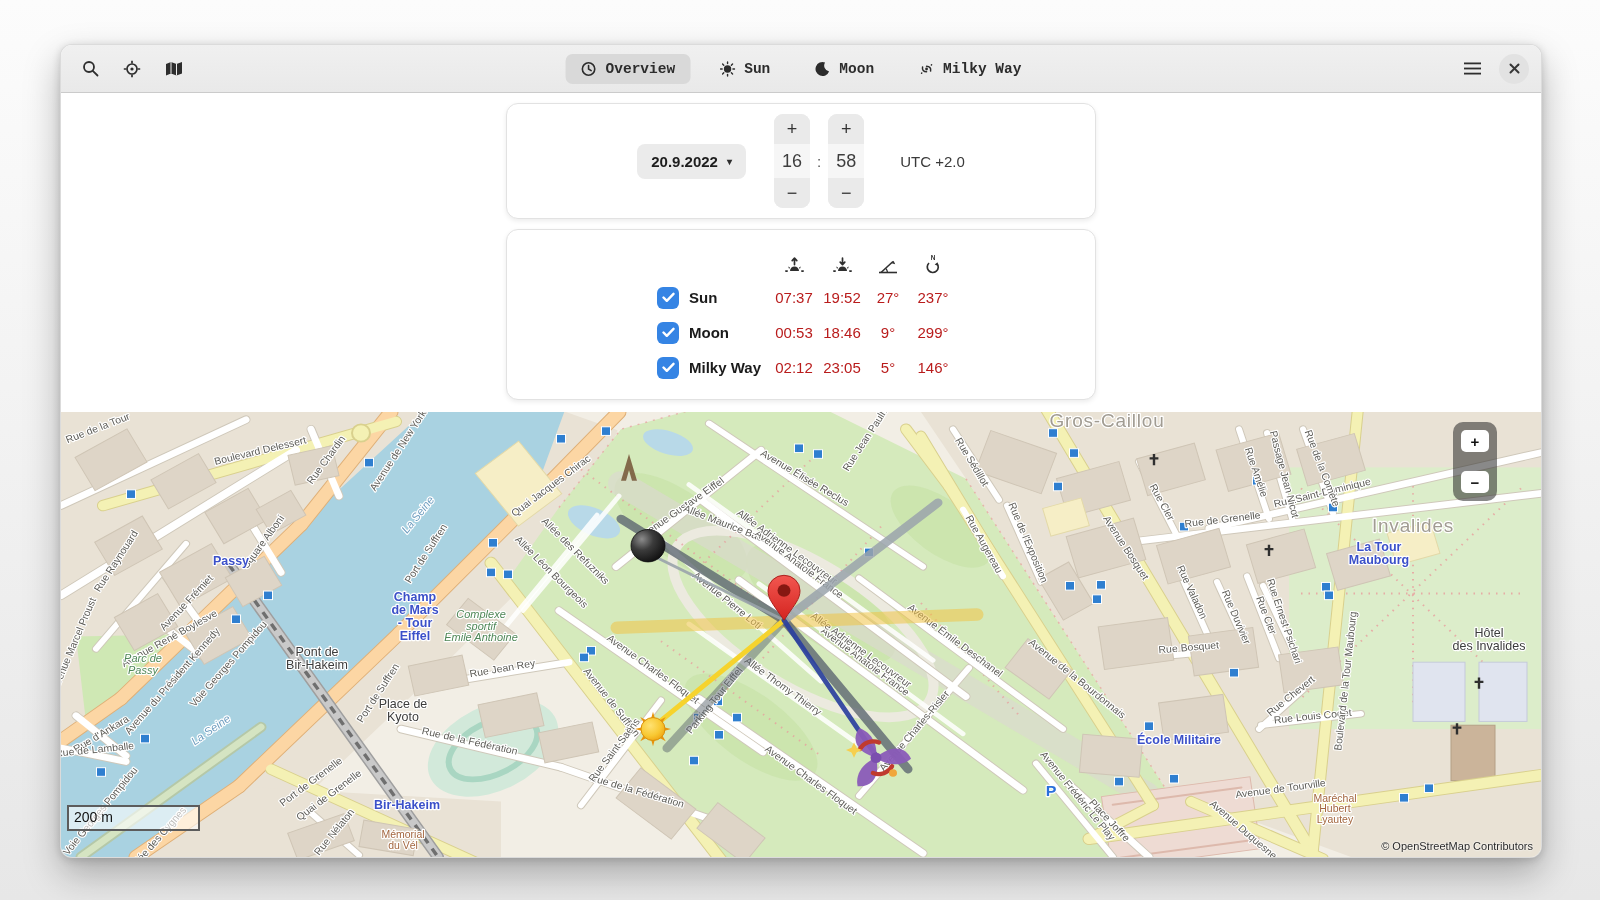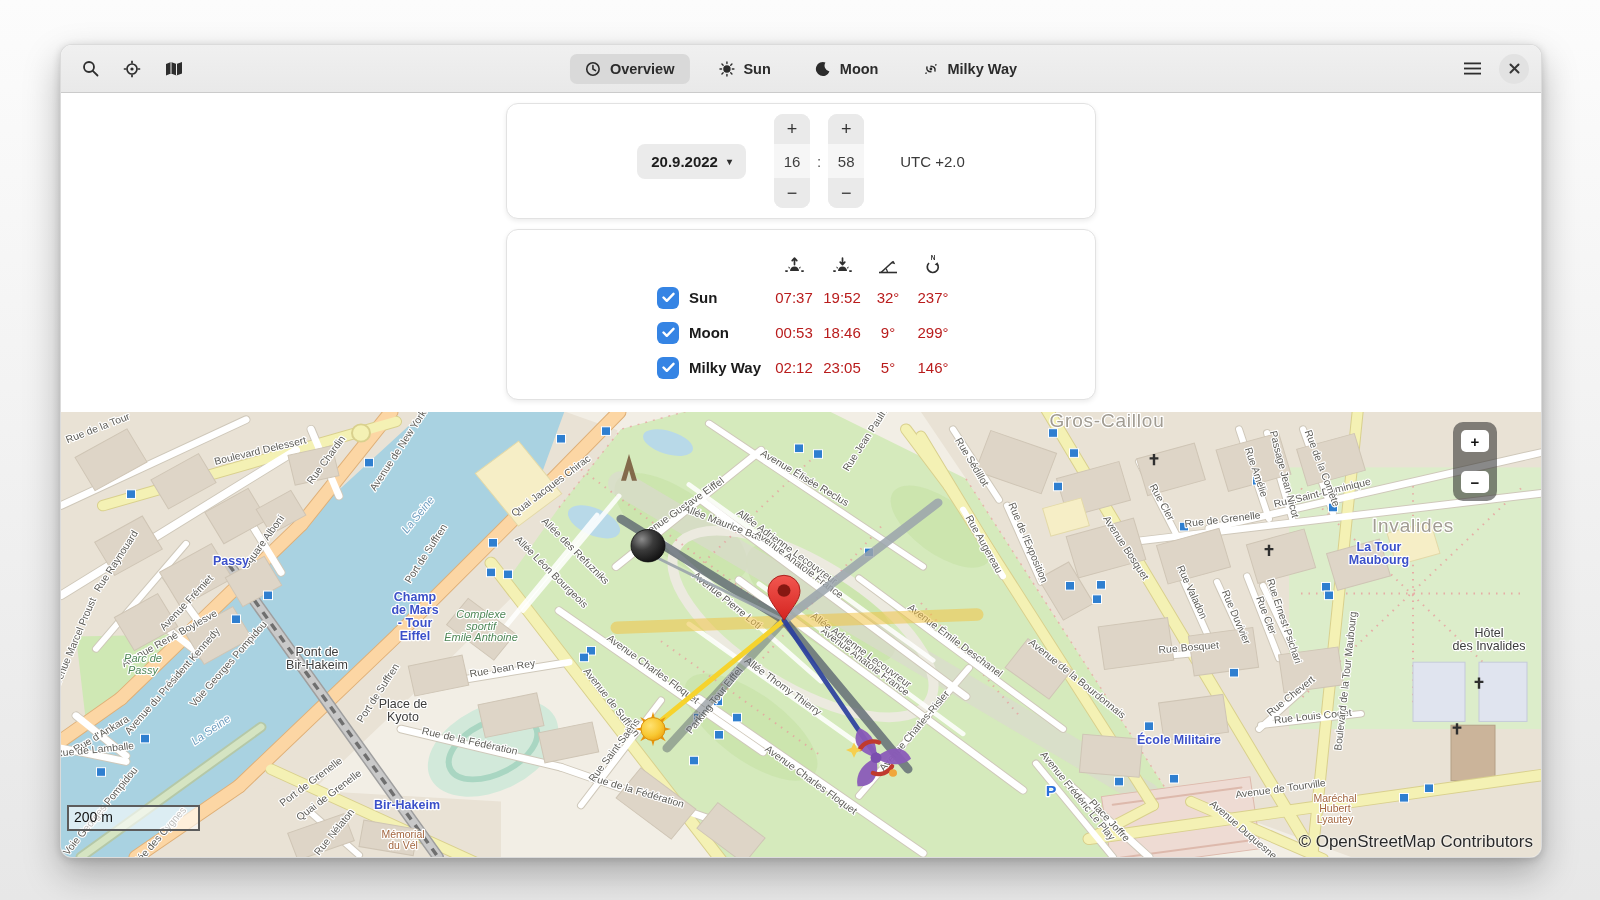--- a/index.html
+++ b/index.html
@@ -10,51 +10,51 @@
     display:flex;flex-direction:column;overflow:hidden;}
   
   .hdr{position:relative;flex:none;height:47px;background:linear-gradient(#f0f0f0,#e9e9e9);border-bottom:1px solid #cbcbcb;
     display:flex;align-items:center;padding:0 12px;}
   .hb-left{display:flex;gap:8px;align-items:center;}
   .hb-right{margin-left:auto;display:flex;gap:10px;align-items:center;}
   .icon-btn{width:34px;height:34px;border:none;background:transparent;border-radius:7px;display:flex;align-items:center;justify-content:center;cursor:pointer;}
   .close-btn{width:30px;height:30px;border:none;border-radius:50%;background:#e2e2e2;display:flex;align-items:center;justify-content:center;cursor:pointer;}
   .switcher{position:absolute;left:50%;top:0;height:100%;transform:translateX(-50%);display:flex;gap:14px;align-items:center;}
   .tab{display:flex;align-items:center;gap:9px;padding:7px 15px;border:none;border-radius:7px;background:transparent;
-    font-family:Liberation Sans, sans-serif;font-size:14.5px;font-weight:700;color:#2c2c2c;cursor:pointer;}
+    font-family:Liberation Mono, monospace;font-size:14.5px;font-weight:700;color:#2c2c2c;cursor:pointer;}
   .tab.active{background:#d9d9d9;}
   .tab svg,.icon-btn svg{display:block;}
   
   .content{flex:none;background:#ffffff;padding-bottom:12px;}
   .card{width:588px;margin:10px auto 0;background:#fff;border:1px solid #e2e2e2;border-radius:12px;box-shadow:0 2px 5px rgba(0,0,0,.08);}
   .dt-card{height:114px;display:flex;align-items:center;justify-content:center;}
   .date-btn{background:#ebebeb;border:none;border-radius:8px;padding:9px 14px;margin-right:28px;
     display:flex;align-items:center;gap:9px;font-family:"Liberation Sans",sans-serif;font-size:15px;font-weight:700;color:#1d1d1d;cursor:pointer;}
   .caret{font-size:10px;color:#2e2e2e;}
   .spin{width:36px;border-radius:9px;overflow:hidden;background:#ebebeb;display:flex;flex-direction:column;}
   .spin button{height:30px;border:none;background:#eaeaea;font-size:18px;color:#333;cursor:pointer;font-family:"Liberation Sans",sans-serif;}
-  .spin .val{height:34px;background:#f6f6f6;display:flex;align-items:center;justify-content:center;font-size:15px;color:#3e3e3e;}
+  .spin .val{height:34px;background:#f6f6f6;display:flex;align-items:center;justify-content:center;font-size:18px;color:#3e3e3e;}
   .colon{margin:0 7px;color:#555;font-size:15px;}
   .utc{margin-left:36px;font-size:15px;color:#3a3a3a;}
   
   .eph-card{padding:12px 0 14px;}
   .eph{display:grid;grid-template-columns:110px 54px 42px 50px 40px;margin-left:150px;}
   .eph .hcell{height:34px;display:flex;align-items:flex-end;justify-content:center;padding-bottom:4px;}
   .eph .ncell{height:35px;display:flex;align-items:center;gap:10px;font-size:15px;font-weight:700;color:#1b1b1b;}
   .eph .vcell{height:35px;display:flex;align-items:center;justify-content:center;font-size:15px;color:#b91c1c;}
   .cb{width:22px;height:22px;flex:none;border-radius:6px;background:#3584e4;display:flex;align-items:center;justify-content:center;cursor:pointer;}
   
   .map{position:relative;flex:1;min-height:0;background:#f2eee5;}
   .map svg{position:absolute;inset:0;width:100%;height:100%;}
   .map-zoom{position:absolute;top:10px;right:44px;width:44px;background:rgba(40,40,40,.55);border-radius:10px;padding:8px 0;display:flex;flex-direction:column;align-items:center;gap:0;}
   .mz-btn{width:28px;height:22px;border:none;border-radius:5px;background:#fff;font-size:15px;font-weight:700;color:#111;cursor:pointer;line-height:1;}
   .mz-div{width:44px;height:1px;background:rgba(255,255,255,.0);margin:9px 0;}
   .scalebar{position:absolute;left:6px;bottom:26px;width:124px;height:22px;background:rgba(255,255,255,.6);
     border:2px solid #5c5c5c;font-size:14px;color:#111;padding-left:5px;line-height:21px;}
-  .attrib{position:absolute;right:8px;bottom:5px;font-size:17px;color:#2a2a2a;text-shadow:0 0 2px #fff,0 0 2px #fff;}
+  .attrib{position:absolute;right:8px;bottom:5px;font-size:11px;color:#2a2a2a;text-shadow:0 0 2px #fff,0 0 2px #fff;}
   
   text.ml{font-family:"Liberation Sans",sans-serif;paint-order:stroke;stroke:#ffffff;stroke-width:2.4px;stroke-linejoin:round;text-anchor:middle;}
   .ml-st{fill:#5e5d58;font-size:10.5px;}
   .ml-water{fill:#6f9ec0;font-size:11.5px;font-style:italic;}
   .ml-park{fill:#4f8757;font-size:11px;font-style:italic;}
   .ml-station{fill:#3b50c9;font-size:12.5px;font-weight:700;}
   .ml-district{fill:#a19c92;font-size:19px;letter-spacing:.8px;}
   .ml-place{fill:#3c3c3c;font-size:12.5px;}
   .ml-poi{fill:#a3663f;font-size:10.5px;}
   .ml-parking{fill:#2a6fdb;font-size:16px;font-weight:700;}
@@ -209,21 +209,21 @@
           <div class="ncell">
             <span class="cb">
                 <svg width="13" height="11" viewBox="0 0 13 11" fill="none" stroke="#fff" stroke-width="2.4" stroke-linecap="round" stroke-linejoin="round">
                   <path d="M1.5,5.5 L4.8,8.8 L11.5,1.8"></path>
                 </svg>
               </span>
             <span>Sun</span>
           </div>
           <div class="vcell">07:37</div>
           <div class="vcell">19:52</div>
-          <div class="vcell">32°</div>
+          <div class="vcell">27°</div>
           <div class="vcell">237°</div>
 
           <div class="ncell">
             <span class="cb">
                 <svg width="13" height="11" viewBox="0 0 13 11" fill="none" stroke="#fff" stroke-width="2.4" stroke-linecap="round" stroke-linejoin="round">
                   <path d="M1.5,5.5 L4.8,8.8 L11.5,1.8"></path>
                 </svg>
               </span>
             <span>Moon</span>
           </div>

